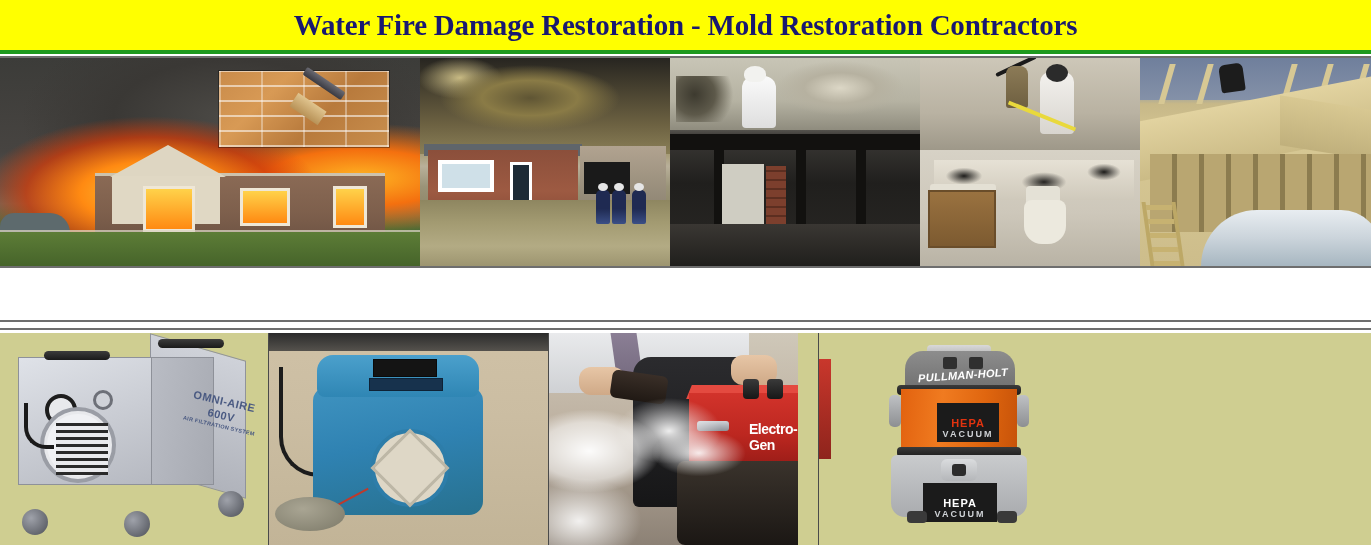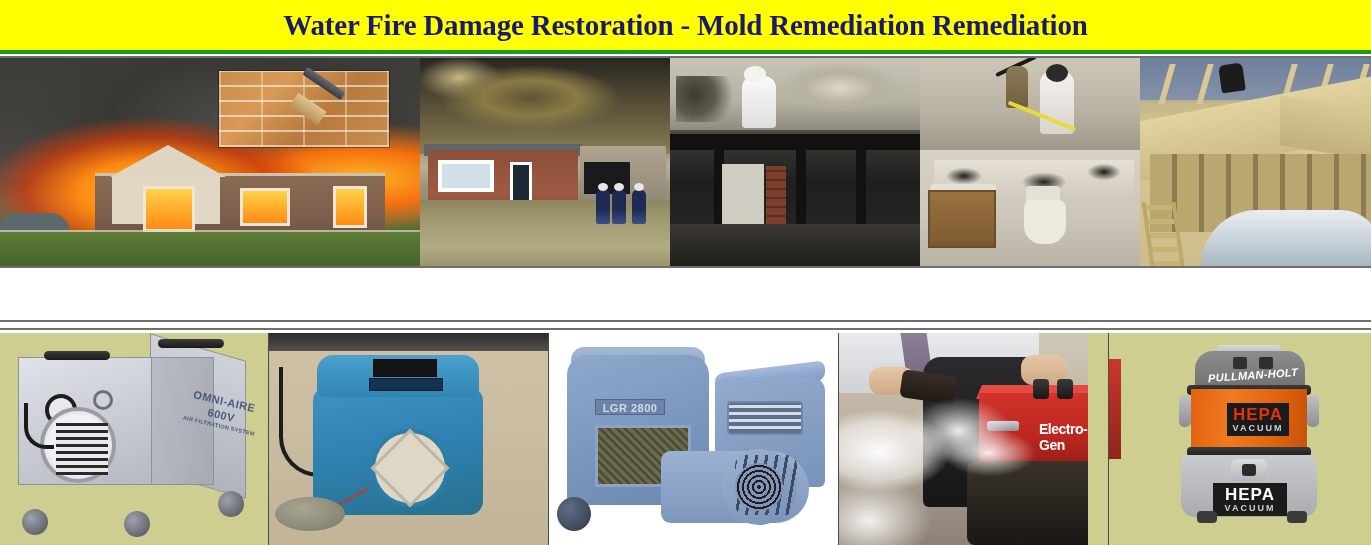--- a/index.html
+++ b/index.html
@@ -344,36 +344,36 @@
     background: linear-gradient(#dadcde,#b4b6b9); border-radius:6px;}
   .vac-knob::after { content:""; position:absolute; left:11px; top:5px; width:14px; height:12px;
     background:#2c2c2c; border-radius:3px;}
   .vac-latch { position:absolute; width:12px; height:32px;
     background: linear-gradient(#bfc1c4,#8d8f92); border-radius:5px;}
   .vac-foot { position:absolute; top:178px; width:20px; height:12px;
     background:#3a3a3a; border-radius:4px;}
   .hepa-label {
     position:absolute; text-align:center;
     font-family:"Liberation Sans", sans-serif; font-weight:bold; line-height:1;}
-  .hepa-label .h1 { display:block; font-size:17px; letter-spacing:1px; }
+  .hepa-label .h1 { display:block; font-size:11px; letter-spacing:1px;margin-top:12px; }
   .hepa-label .h2 { display:block; font-size:9px; letter-spacing:2px; margin-top:1px;}
   .hepa-on-drum { left:118px; top:70px; width:62px; background:#1b1b1b; padding:3px 0; color:#e2330f;}
   .hepa-on-drum .h2 { color:#cfd2d6; }
   .hepa-on-base { left:104px; top:150px; width:74px; background:#1b1b1b; padding:3px 0; color:#ffffff;}
   .hepa-on-base .h2 { color:#cfd2d6; }
   .vac-redstrip { position:absolute; left:0; top:26px; width:12px; height:100px;
     background: linear-gradient(#c9372c,#8e241c);}
 </style>
 </head>
 <body>
 
 <div class="page">
 
   <div class="top-banner">
-    <div class="headline">Water Fire Damage Restoration - Mold Remediation Remediation</div>
+    <div class="headline">Water Fire Damage Restoration - Mold Restoration Contractors</div>
   </div>
   <div class="rule-green" style="top:50px;"></div>
   <div class="rule-white" style="top:54px;"></div>
   <div class="rule-gray" style="top:56px;"></div>
 
   <div class="photo-strip">
 
     <div class="photo p-fire">
       <div class="fire-car"></div>
       <div class="fire-house"></div>
@@ -495,35 +495,20 @@
       <div class="scrub-lid"></div>
       <div class="scrub-panel"></div>
       <div class="scrub-badge"></div>
       <div class="scrub-ring">
         <div class="scrub-x"></div>
       </div>
       <div class="scrub-redwire"></div>
       <div class="scrub-disc"></div>
     </div>
 
-    <div class="equip e-dehu">
-      <div class="dehu-top"></div>
-      <div class="dehu-main"></div>
-      <div class="dehu-badge">LGR 2800</div>
-      <div class="dehu-filter"></div>
-      <div class="dehu-wheel"></div>
-      <div class="dehu-second-top"></div>
-      <div class="dehu-second"></div>
-      <div class="dehu-second-vent"></div>
-      <div class="mover"></div>
-      <div class="mover-drum">
-        <div class="mover-ribs"></div>
-        <div class="mover-grill"></div>
-      </div>
-    </div>
 
     <div class="equip e-fog">
       <div class="fog-shirt"></div>
       <div class="fog-tie"></div>
       <div class="fog-pants"></div>
       <div class="fog-hand-l"></div>
       <div class="fog-remote"></div>
       <div class="fog-hand-r"></div>
       <div class="fog-box-top"></div>
       <div class="fog-box"></div>

